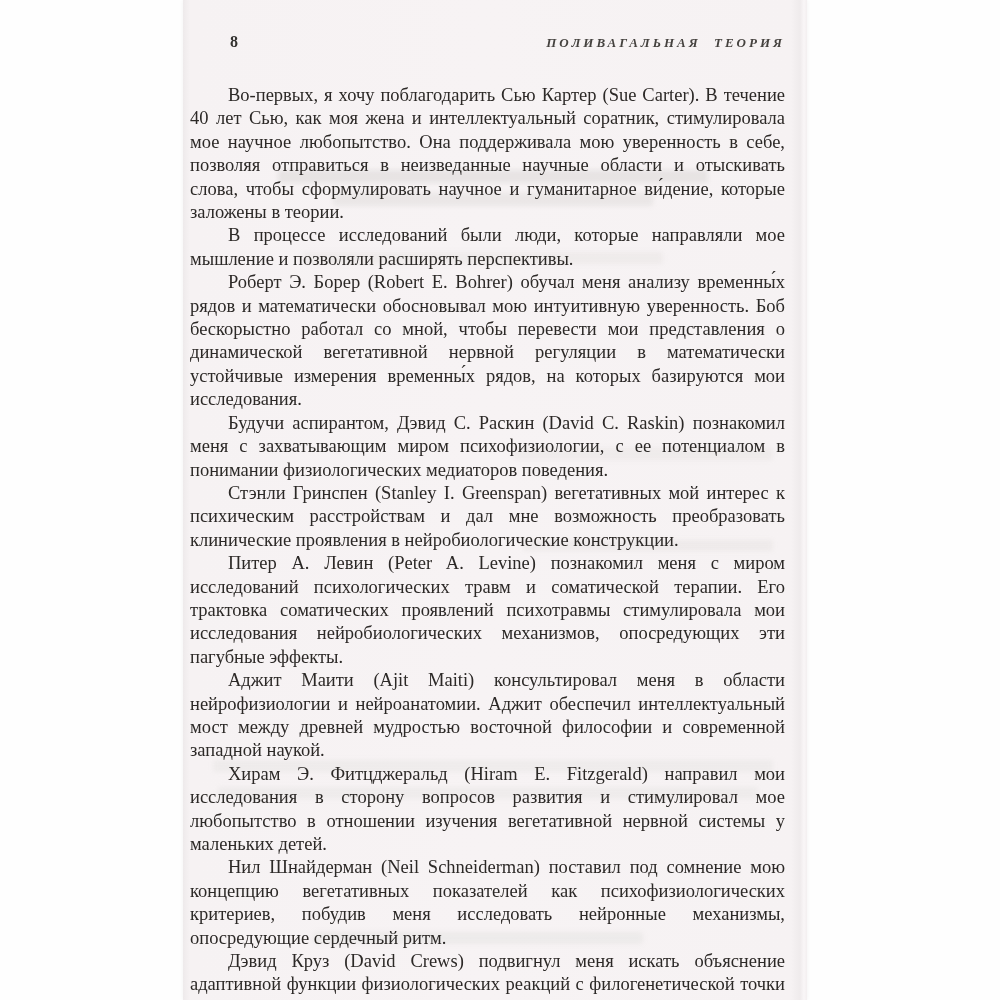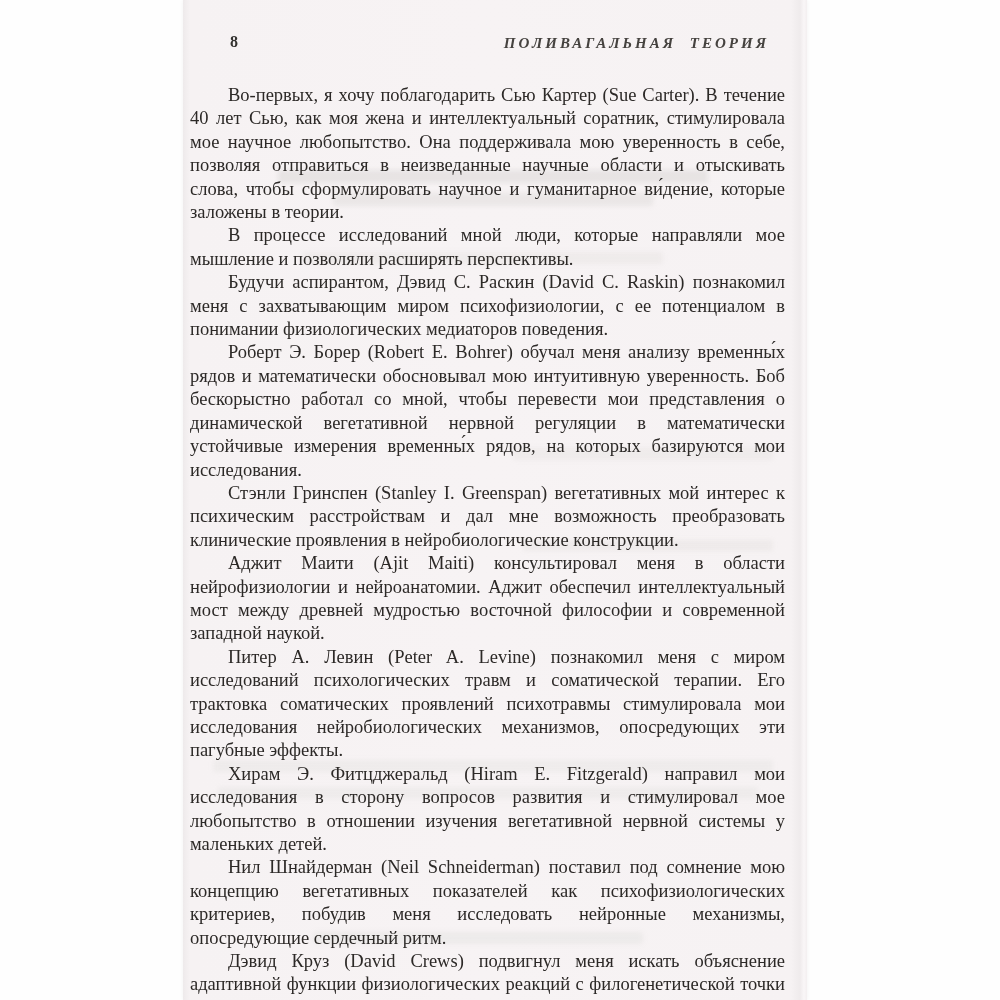--- a/index.html
+++ b/index.html
@@ -34,22 +34,22 @@
   }
   .folio {
     position: absolute;
     left: 40px; top: 0;
     font-size: 16px;
     font-weight: 600;
     color: #343230;
   }
   .running-title {
     position: absolute;
-    right: 16px; top: 2px;
-    font-size: 15px;
+    right: 0; top: 2px;
+    font-size: 13px;
     font-style: italic;
     font-weight: 600;
     letter-spacing: 3px;
     word-spacing: 7px;
     color: #45423f;
   }
   .text-block {
     position: absolute;
     left: 7px; top: 84px;
     width: 595px;
@@ -99,25 +99,25 @@
     <div class="ghost g8"></div>
 
     <header class="running-head">
       <span class="folio">8</span>
       <span class="running-title">ПОЛИВАГАЛЬНАЯ ТЕОРИЯ</span>
     </header>
 
     <main class="text-block">
 
     <p class="para">Во-первых, я хочу поблагодарить Сью Картер (Sue Carter). В течение 40 лет Сью, как моя жена и интеллектуальный соратник, стимулировала мое научное любопытство. Она поддерживала мою уверенность в себе, позволяя отправиться в неизведанные научные области и отыскивать слова, чтобы сформулировать научное и гуманитарное ви́дение, которые заложены в теории.</p>
-        <p class="para">В процессе исследований мной люди, которые направляли мое мышление и позволяли расширять перспективы.</p>
+        <p class="para">В процессе исследований были люди, которые направляли мое мышление и позволяли расширять перспективы.</p>
+        <p class="para">Роберт Э. Борер (Robert E. Bohrer) обучал меня анализу временны́х рядов и математически обосновывал мою интуитивную уверенность. Боб бескорыстно работал со мной, чтобы перевести мои представления о динамической вегетативной нервной регуляции в математически устойчивые измерения временны́х рядов, на которых базируются мои исследования.</p>
         <p class="para">Будучи аспирантом, Дэвид С. Раскин (David C. Raskin) познакомил меня с захватывающим миром психофизиологии, с ее потенциалом в понимании физиологических медиаторов поведения.</p>
-        <p class="para">Роберт Э. Борер (Robert E. Bohrer) обучал меня анализу временны́х рядов и математически обосновывал мою интуитивную уверенность. Боб бескорыстно работал со мной, чтобы перевести мои представления о динамической вегетативной нервной регуляции в математически устойчивые измерения временны́х рядов, на которых базируются мои исследования.</p>
         <p class="para">Стэнли Гринспен (Stanley I. Greenspan) вегетативных мой интерес к психическим расстройствам и дал мне возможность преобразовать клинические проявления в нейробиологические конструкции.</p>
+        <p class="para">Питер А. Левин (Peter A. Levine) познакомил меня с миром исследований психологических травм и соматической терапии. Его трактовка соматических проявлений психотравмы стимулировала мои исследования нейробиологических механизмов, опосредующих эти пагубные эффекты.</p>
         <p class="para">Аджит Маити (Ajit Maiti) консультировал меня в области нейрофизиологии и нейроанатомии. Аджит обеспечил интеллектуальный мост между древней мудростью восточной философии и современной западной наукой.</p>
-        <p class="para">Питер А. Левин (Peter A. Levine) познакомил меня с миром исследований психологических травм и соматической терапии. Его трактовка соматических проявлений психотравмы стимулировала мои исследования нейробиологических механизмов, опосредующих эти пагубные эффекты.</p>
         <p class="para">Хирам Э. Фитцджеральд (Hiram E. Fitzgerald) направил мои исследования в сторону вопросов развития и стимулировал мое любопытство в отношении изучения вегетативной нервной системы у маленьких детей.</p>
         <p class="para">Нил Шнайдерман (Neil Schneiderman) поставил под сомнение мою концепцию вегетативных показателей как психофизиологических критериев, побудив меня исследовать нейронные механизмы, опосредующие сердечный ритм.</p>
         <p class="para">Дэвид Круз (David Crews) подвигнул меня искать объяснение адаптивной функции физиологических реакций с филогенетической точки зрения.</p>
       </main>
 
   </div>
 </div>
 
 </body></html>

